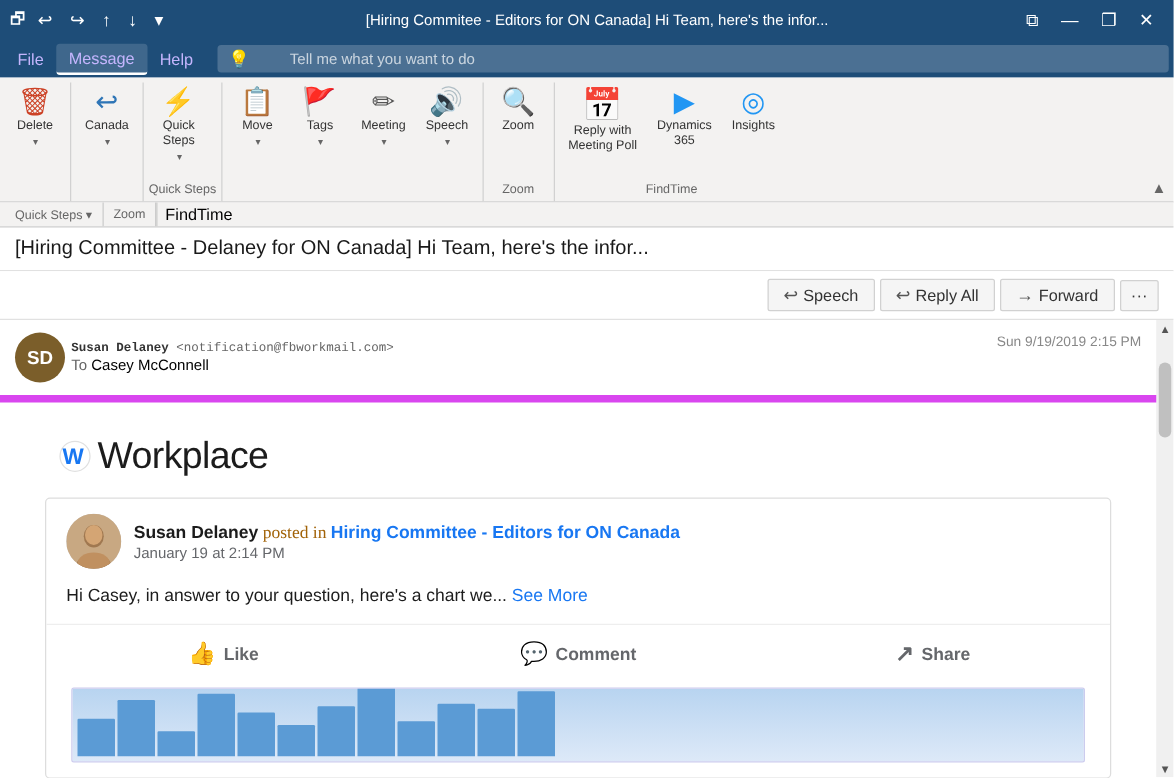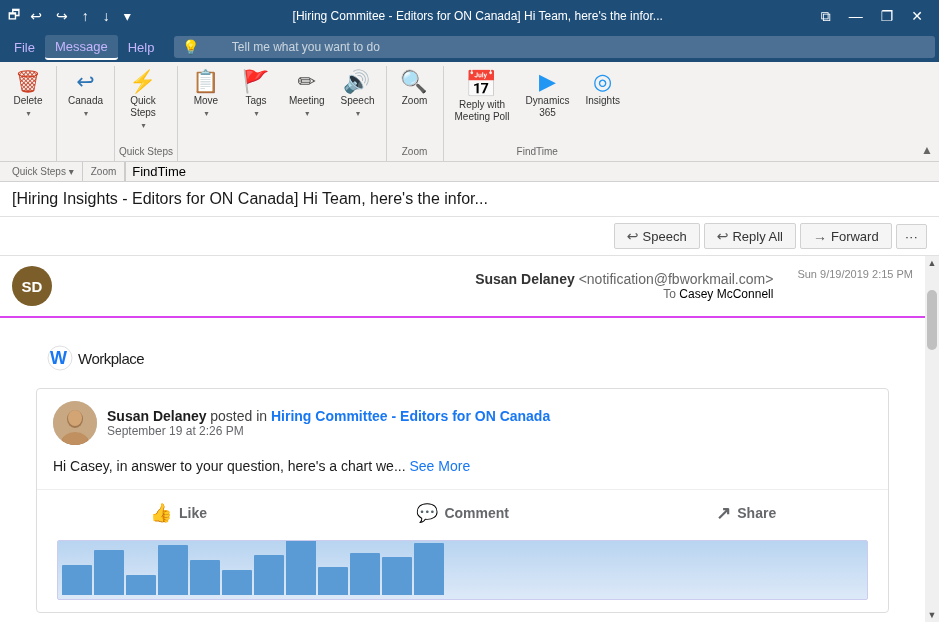--- a/index.html
+++ b/index.html
@@ -200,39 +200,38 @@
       flex: 1;
       overflow-y: auto;
       padding: 0;
     }
 
     
     .sender-row {
       display: flex;
       align-items: center;
       padding: 10px 12px;
-      gap: 24px;
-      border-bottom: 2px solid #d946ef;
-      text-align: right;
+      gap: 5px;
+      border-bottom: 6px solid #d946ef;
     }
     .avatar {
       width: 40px;
       height: 40px;
       border-radius: 50%;
       background: #7b5e2a;
       color: #fff;
       display: flex;
       align-items: center;
       justify-content: center;
       font-size: 15px;
       font-weight: bold;
       flex-shrink: 0;
     }
     .sender-info { flex: 1; }
-    .sender-name { font-weight: 600; color: #333; font-size: 14px; }
+    .sender-name { font-weight: 600; color: #333; font-size: 10px; font-family: Liberation Mono, monospace; }
     .sender-to { color: #666; font-size: 12px; }
     .sender-to span { color: #000000; }
     .email-date { font-size: 11px; color: #888; align-self: flex-start; padding-top: 2px; }
 
     
     .scrollbar {
       width: 14px;
       background: #f0f0f0;
       display: flex;
       flex-direction: column;
@@ -266,21 +265,21 @@
       display: flex;
       align-items: center;
       padding: 16px 30px 8px;
       gap: 4px;
     }
     .workplace-logo-icon {
       width: 28px;
       height: 28px;
     }
     .workplace-logo-text {
-      font-size: 15px;
+      font-size: 30px;
       color: #1c1c1c;
       font-weight: 300;
       letter-spacing: -0.5px;
     }
 
     
     .post-card {
       margin: 8px 20px;
       border: 1px solid #ddd;
       border-radius: 4px;
@@ -514,21 +513,21 @@
 
     <div class="ribbon-bottom">
       <div class="ribbon-group-footer">Quick Steps ▾</div>
       <div class="ribbon-group-footer">Zoom</div>
       <div class="findtime-section">
         <span>FindTime</span>
       </div>
     </div>
   </div>
 
-  <div class="email-subject">[Hiring Insights - Editors for ON Canada] Hi Team, here's the infor...</div>
+  <div class="email-subject">[Hiring Committee - Delaney for ON Canada] Hi Team, here's the infor...</div>
 
   <div class="email-actions">
     <button class="action-btn">
       <span class="icon">↩</span>
       <span>Speech</span>
     </button>
     <button class="action-btn">
       <span class="icon">↩</span>
       <span>Reply All</span>
     </button>
@@ -576,24 +575,24 @@
                   <rect width="44" height="44" fill="#c8a882"></rect>
                   <ellipse cx="22" cy="18" rx="8" ry="9" fill="#a07850"></ellipse>
                   <ellipse cx="22" cy="42" rx="14" ry="10" fill="#a07850"></ellipse>
                   <ellipse cx="22" cy="17" rx="7" ry="8" fill="#d4a574"></ellipse>
                   <ellipse cx="22" cy="40" rx="13" ry="9" fill="#c09060"></ellipse>
                 </svg>
               </div>
               <div class="post-author">
                 <div>
                   <span style="font-weight:700; color:#1c1c1c; font-size:14px;">Susan Delaney</span>
-                  <span style="color:#404040; font-size:14px;"> posted in </span>
+                  <span style="color:#a16207; font-size:14px;font-family:Liberation Serif, serif;"> posted in </span>
                   <span class="post-group">Hiring Committee - Editors for ON Canada</span>
                 </div>
-                <div class="post-time">September 19 at 2:26 PM</div>
+                <div class="post-time">January 19 at 2:14 PM</div>
               </div>
             </div>
             <div class="post-body">
               <span>Hi Casey, in answer to your question, here's a chart we...</span>
               <span class="see-more">See More</span>
             </div>
             <div class="post-actions">
               <div class="post-action-btn">
                 <span class="icon">👍</span>
                 <span>Like</span>

